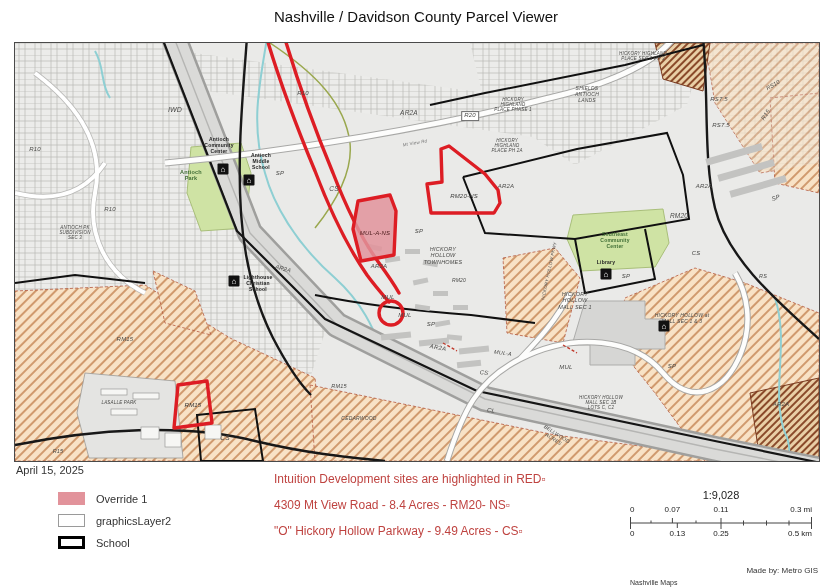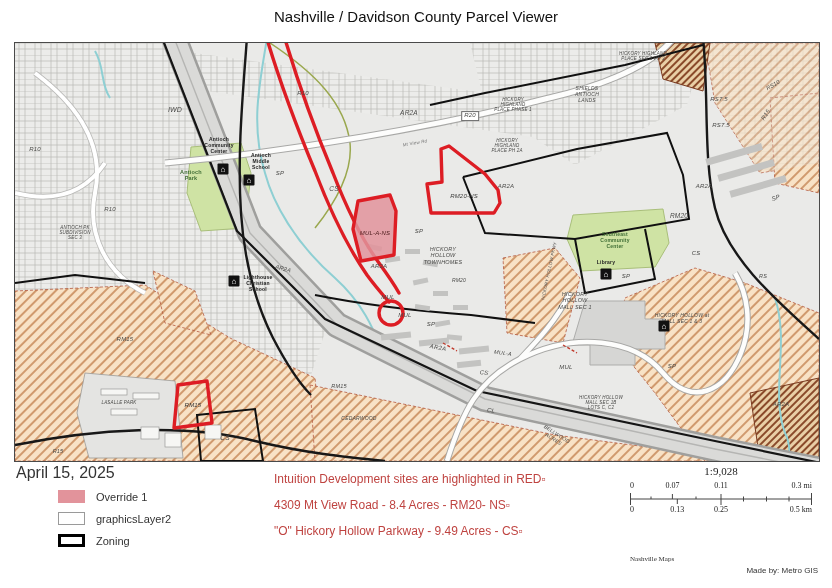--- a/index.html
+++ b/index.html
@@ -6,32 +6,32 @@
   body{width:832px;height:588px;position:relative;font-family:"Liberation Sans",sans-serif;color:#222;overflow:hidden;}
   .title{position:absolute;top:8px;left:0;width:832px;text-align:center;font-size:15px;color:#111;}
   .map-frame{position:absolute;left:14px;top:42px;width:804px;height:418px;border:1px solid #4a4a4a;background:#eaeae8;overflow:hidden;}
   .map-frame svg{position:absolute;left:0;top:0;}
   #map-labels{position:absolute;left:0;top:0;width:804px;height:418px;pointer-events:none;}
   .map-label{position:absolute;font-style:italic;color:#4a4a48;white-space:pre-line;text-align:center;line-height:1.15;letter-spacing:.2px;}
   .map-label.boxed{background:#fff;border:1px solid #666;font-style:italic;padding:0 2px;line-height:1.3;}
   .map-icon{position:absolute;width:11px;height:11px;background:#111;border-radius:1px;color:#fff;font-size:8px;line-height:11px;text-align:center;transform:translate(-50%,-50%);}
   
   .legend{position:absolute;left:16px;top:464px;width:250px;}
-  .legend-date{font-size:16px;color:#333;margin-bottom:8px;}
+  .legend-date{font-size:11px;color:#333;margin-bottom:16px;}
   .legend-row{display:flex;align-items:center;margin-bottom:9px;margin-left:42px;}
   .legend-row .lbl{font-size:11px;color:#333;margin-left:11px;}
   .sw{width:27px;height:13px;box-sizing:border-box;}
   .sw-override{background:#e2939b;}
   .sw-graphics{background:#fff;border:1px solid #9a9a9a;}
   .sw-zoning{background:#fff;border:3px solid #000;}
   .sw-udo{border:2px solid #7a3a20;background:repeating-linear-gradient(45deg,#fff 0 2px,#8a4a2a 2px 4px);}
   .sw-pud{border:1px solid #c97a6a;background:repeating-linear-gradient(45deg,#faeedd 0 3px,#dca08a 3px 5px);}
   .info{position:absolute;left:274px;top:472px;width:330px;}
   .info div{font-size:12px;color:#bf4340;margin-bottom:12px;}
-  .scalebox{position:absolute;left:628px;top:465px;width:186px;font-family:Liberation Serif, serif;}
+  .scalebox{position:absolute;left:628px;top:489px;width:186px;}
   .scale-ratio{text-align:center;font-size:11px;color:#222;margin-bottom:4px;}
   .ruler{position:relative;width:182px;height:40px;margin:0 auto;font-size:8px;color:#222;}
   .ruler .row{position:absolute;left:0;width:182px;height:10px;}
   .ruler .row span{position:absolute;transform:translateX(-50%);white-space:nowrap;}
   .ruler .row span.first{transform:none;}
   .ruler .row span.last{transform:translateX(-100%);}
   .ruler svg{position:absolute;top:11px;left:0;}
   .mi-row{top:0;}
   .km-row{top:24px;}
   .maps-credit{font-size:7px;color:#333;margin-top:34px;margin-left:2px;}
@@ -279,21 +279,21 @@
   <div class="legend-row">
     <div class="sw sw-override"></div>
     <div class="lbl">Override 1</div>
   </div>
   <div class="legend-row">
     <div class="sw sw-graphics"></div>
     <div class="lbl">graphicsLayer2</div>
   </div>
   <div class="legend-row">
     <div class="sw sw-zoning"></div>
-    <div class="lbl">Zoning</div>
+    <div class="lbl">School</div>
   </div>
 </div>
 
 <div class="info">
   <div>Intuition Development sites are highlighted in RED▫</div>
   <div>4309 Mt View Road - 8.4 Acres - RM20- NS▫</div>
   <div>"O" Hickory Hollow Parkway - 9.49 Acres - CS▫</div>
 </div>
 
 <div class="scalebox">

